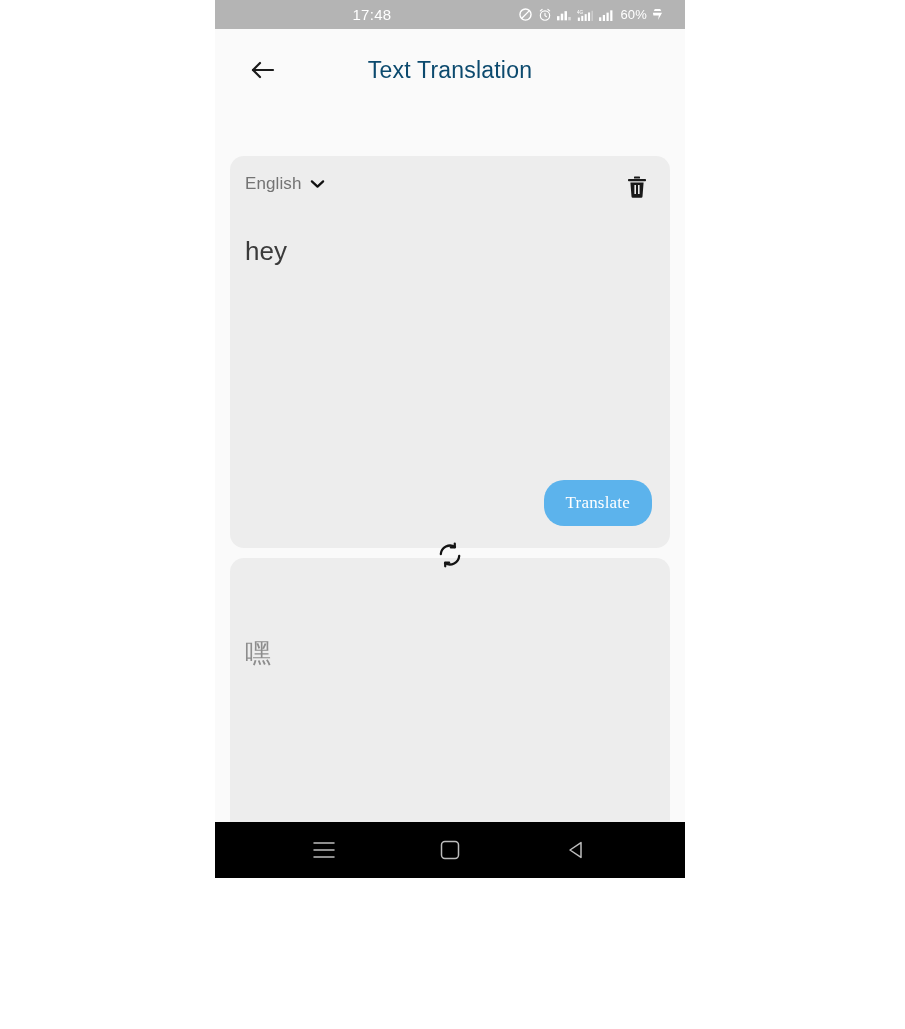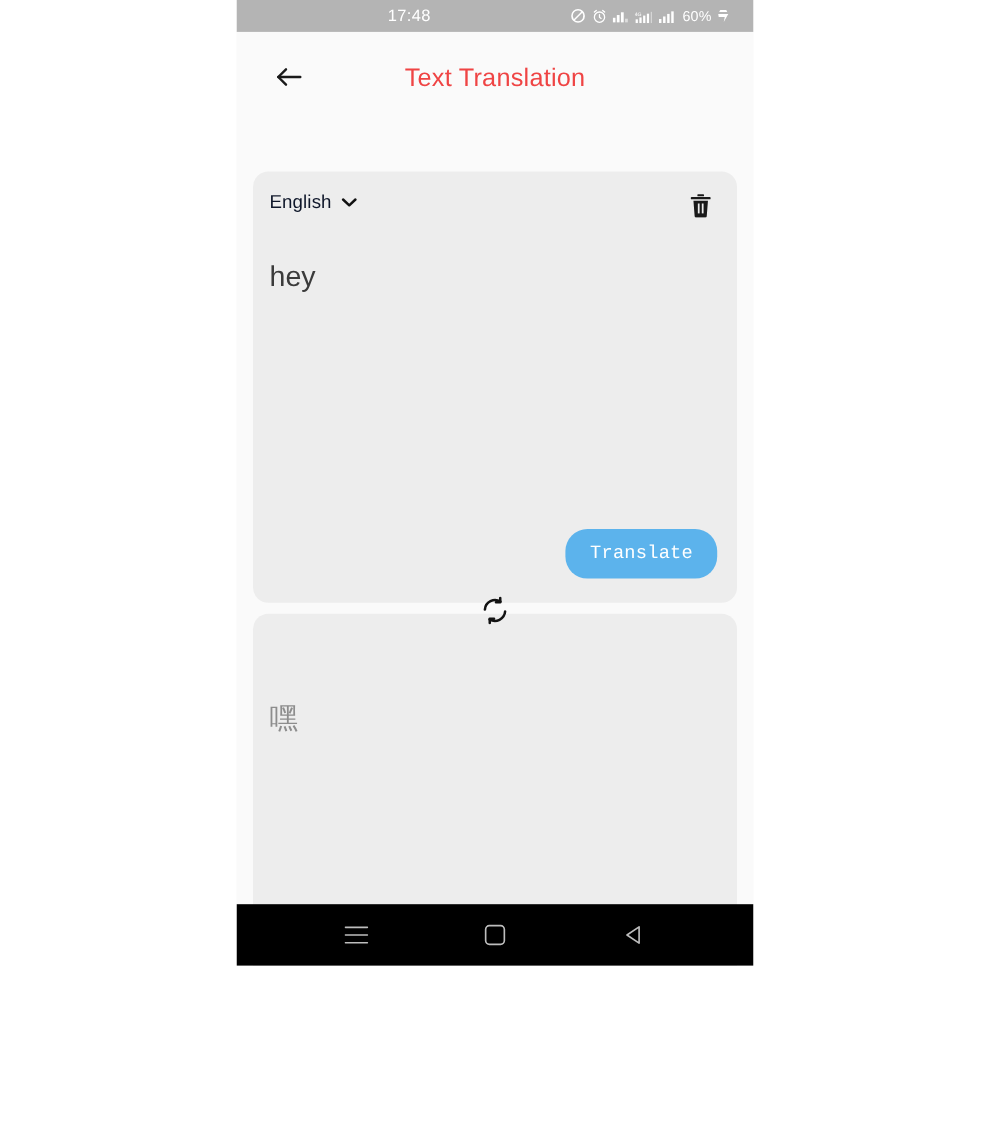--- a/index.html
+++ b/index.html
@@ -74,21 +74,21 @@
     height: 36px;
     display: flex;
     align-items: center;
     justify-content: center;
     cursor: pointer;
   }
   #page-title {
     width: 100%;
     text-align: center;
     font-size: 23px;
-    color: #ef4444;
+    color: #0c4a6e;
     letter-spacing: 0.2px;
   }
 
   
   .card {
     position: absolute;
     left: 15px;
     width: 440px;
     background: #ededed;
     box-sizing: border-box;
@@ -115,21 +115,21 @@
     position: absolute;
     left: 15px;
     top: 0;
     display: flex;
     align-items: center;
     gap: 9px;
     cursor: pointer;
   }
   .lang-label {
     font-size: 17px;
-    color: #0f172a;
+    color: #737373;
     letter-spacing: 0.1px;
   }
   .chevron {
     display: block;
   }
   #delete-button {
     position: absolute;
     right: 18px;
     top: -2px;
     width: 30px;
@@ -156,21 +156,21 @@
     position: absolute;
     right: 18px;
     bottom: 22px;
     background: #5cb3ec;
     color: #ffffff;
     font-size: 17px;
     padding: 13px 22px;
     border: none;
     border-radius: 20px;
     cursor: pointer;
-    font-family: Liberation Mono, monospace;
+    font-family: Liberation Serif, serif;
     letter-spacing: 0.2px;
   }
 
   
   #swap-button {
     position: absolute;
     left: 50%;
     top: 538px;
     transform: translateX(-50%);
     width: 34px;

